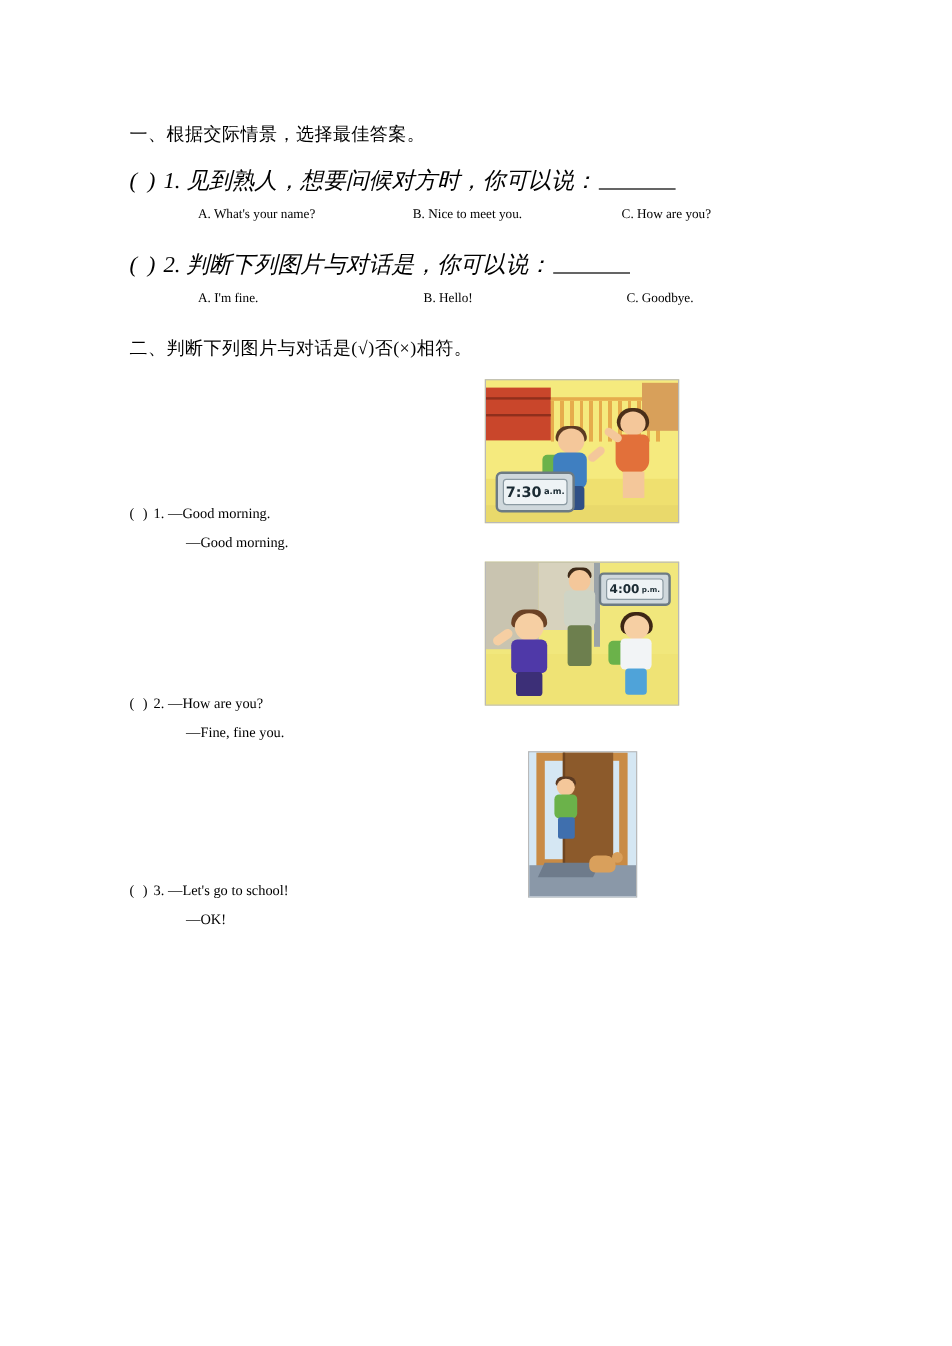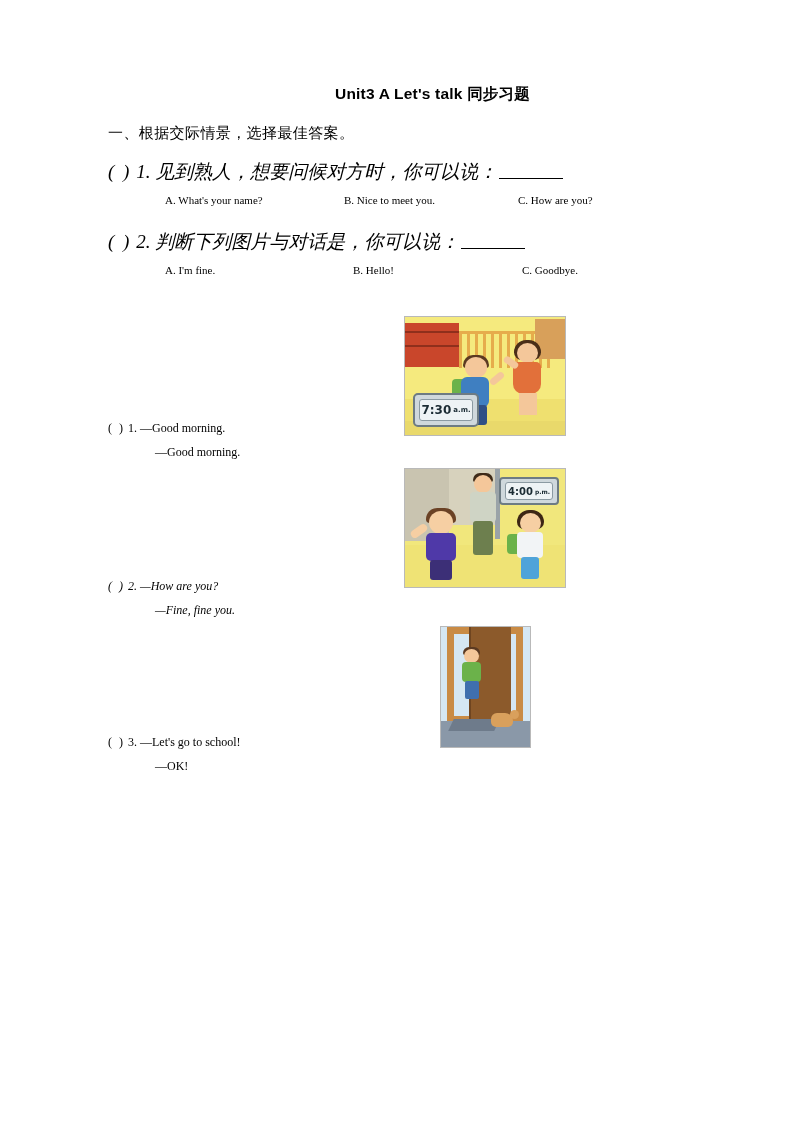--- a/index.html
+++ b/index.html
@@ -82,21 +82,21 @@
   #pic2 { left: 404px; top: 468px; width: 160px; height: 118px; }
   #pic3 { left: 440px; top: 626px; width: 89px; height: 120px; background: #cfe4f2; }
 
   .dlg {
     position: absolute;
     font-size: 12px;
     white-space: nowrap;
     line-height: 24px;
   }
   #dlg1 { left: 108px; top: 416px; }
-  #dlg2 { left: 108px; top: 574px; font-style: italic; }
+  #dlg2 { left: 108px; top: 574px; }
   #dlg3 { left: 108px; top: 730px; }
   .dlg .l2 { padding-left: 47px; }
 
   
   .s1-sky { position:absolute; inset:0; background:#f5ea7e; }
   .s1-wall { position:absolute; left:0; top:6px; width:54px; height:44px; background:#c9462b; }
   .s1-wall:before{content:"";position:absolute;left:0;top:8px;width:100%;height:2px;background:#8f2f1c;}
   .s1-wall:after{content:"";position:absolute;left:0;top:22px;width:100%;height:2px;background:#8f2f1c;}
   .s1-fence { position:absolute; left:54px; top:14px; width:96px; height:34px; background:repeating-linear-gradient(90deg,#e6ac4c 0 3px, transparent 3px 8px); border-top:3px solid #e6ac4c; }
   .s1-build { position:absolute; right:0; top:2px; width:30px; height:40px; background:#d8a05a; }
@@ -174,21 +174,20 @@
   .boy3 .body { position:absolute; left:3px; top:13px; width:19px; height:20px; background:#6bb24a; border-radius:4px; }
   .boy3 .legs { position:absolute; left:6px; top:32px; width:14px; height:18px; background:#3f6fae; border-radius:2px; }
   .s3-dog { position:absolute; left:50px; bottom:20px; width:22px; height:14px; background:#d9a05c; border-radius:6px 8px 5px 5px; }
   .s3-dog:after { content:""; position:absolute; right:-6px; top:-3px; width:9px; height:9px; border-radius:50%; background:#d9a05c; }
 </style>
 </head>
 <body>
 
 <div class="page">
 
-  <div class="doc-title">Unit3 A Let's talk 同步习题</div>
 
   <div class="sec-head">一、根据交际情景，选择最佳答案。</div>
 
   <div class="q-line">
     <span class="paren">(    )</span>
     <span>1.</span>
     <span>见到熟人，想要问候对方时，你可以说：</span><span class="blank-u"></span>
   </div>
   <div class="opts">
     <span class="o o1">A. What's your name?</span>
@@ -200,20 +199,21 @@
     <span class="paren">(    )</span>
     <span>2.</span>
     <span>判断下列图片与对话是，你可以说：</span><span class="blank-u"></span>
   </div>
   <div class="opts">
     <span class="o o1">A. I'm fine.</span>
     <span class="o o2b">B. Hello!</span>
     <span class="o o3b">C. Goodbye.</span>
   </div>
 
+  <div class="sec-head">二、判断下列图片与对话是(√)否(×)相符。</div>
 
   <div class="pic-block" id="pic1">
     <div class="s1-sky"></div>
     <div class="s1-wall"></div>
     <div class="s1-fence"></div>
     <div class="s1-build"></div>
     <div class="s1-ground"></div>
     <div class="s1-road"></div>
     <div class="boy1">
       <div class="hair"></div>

